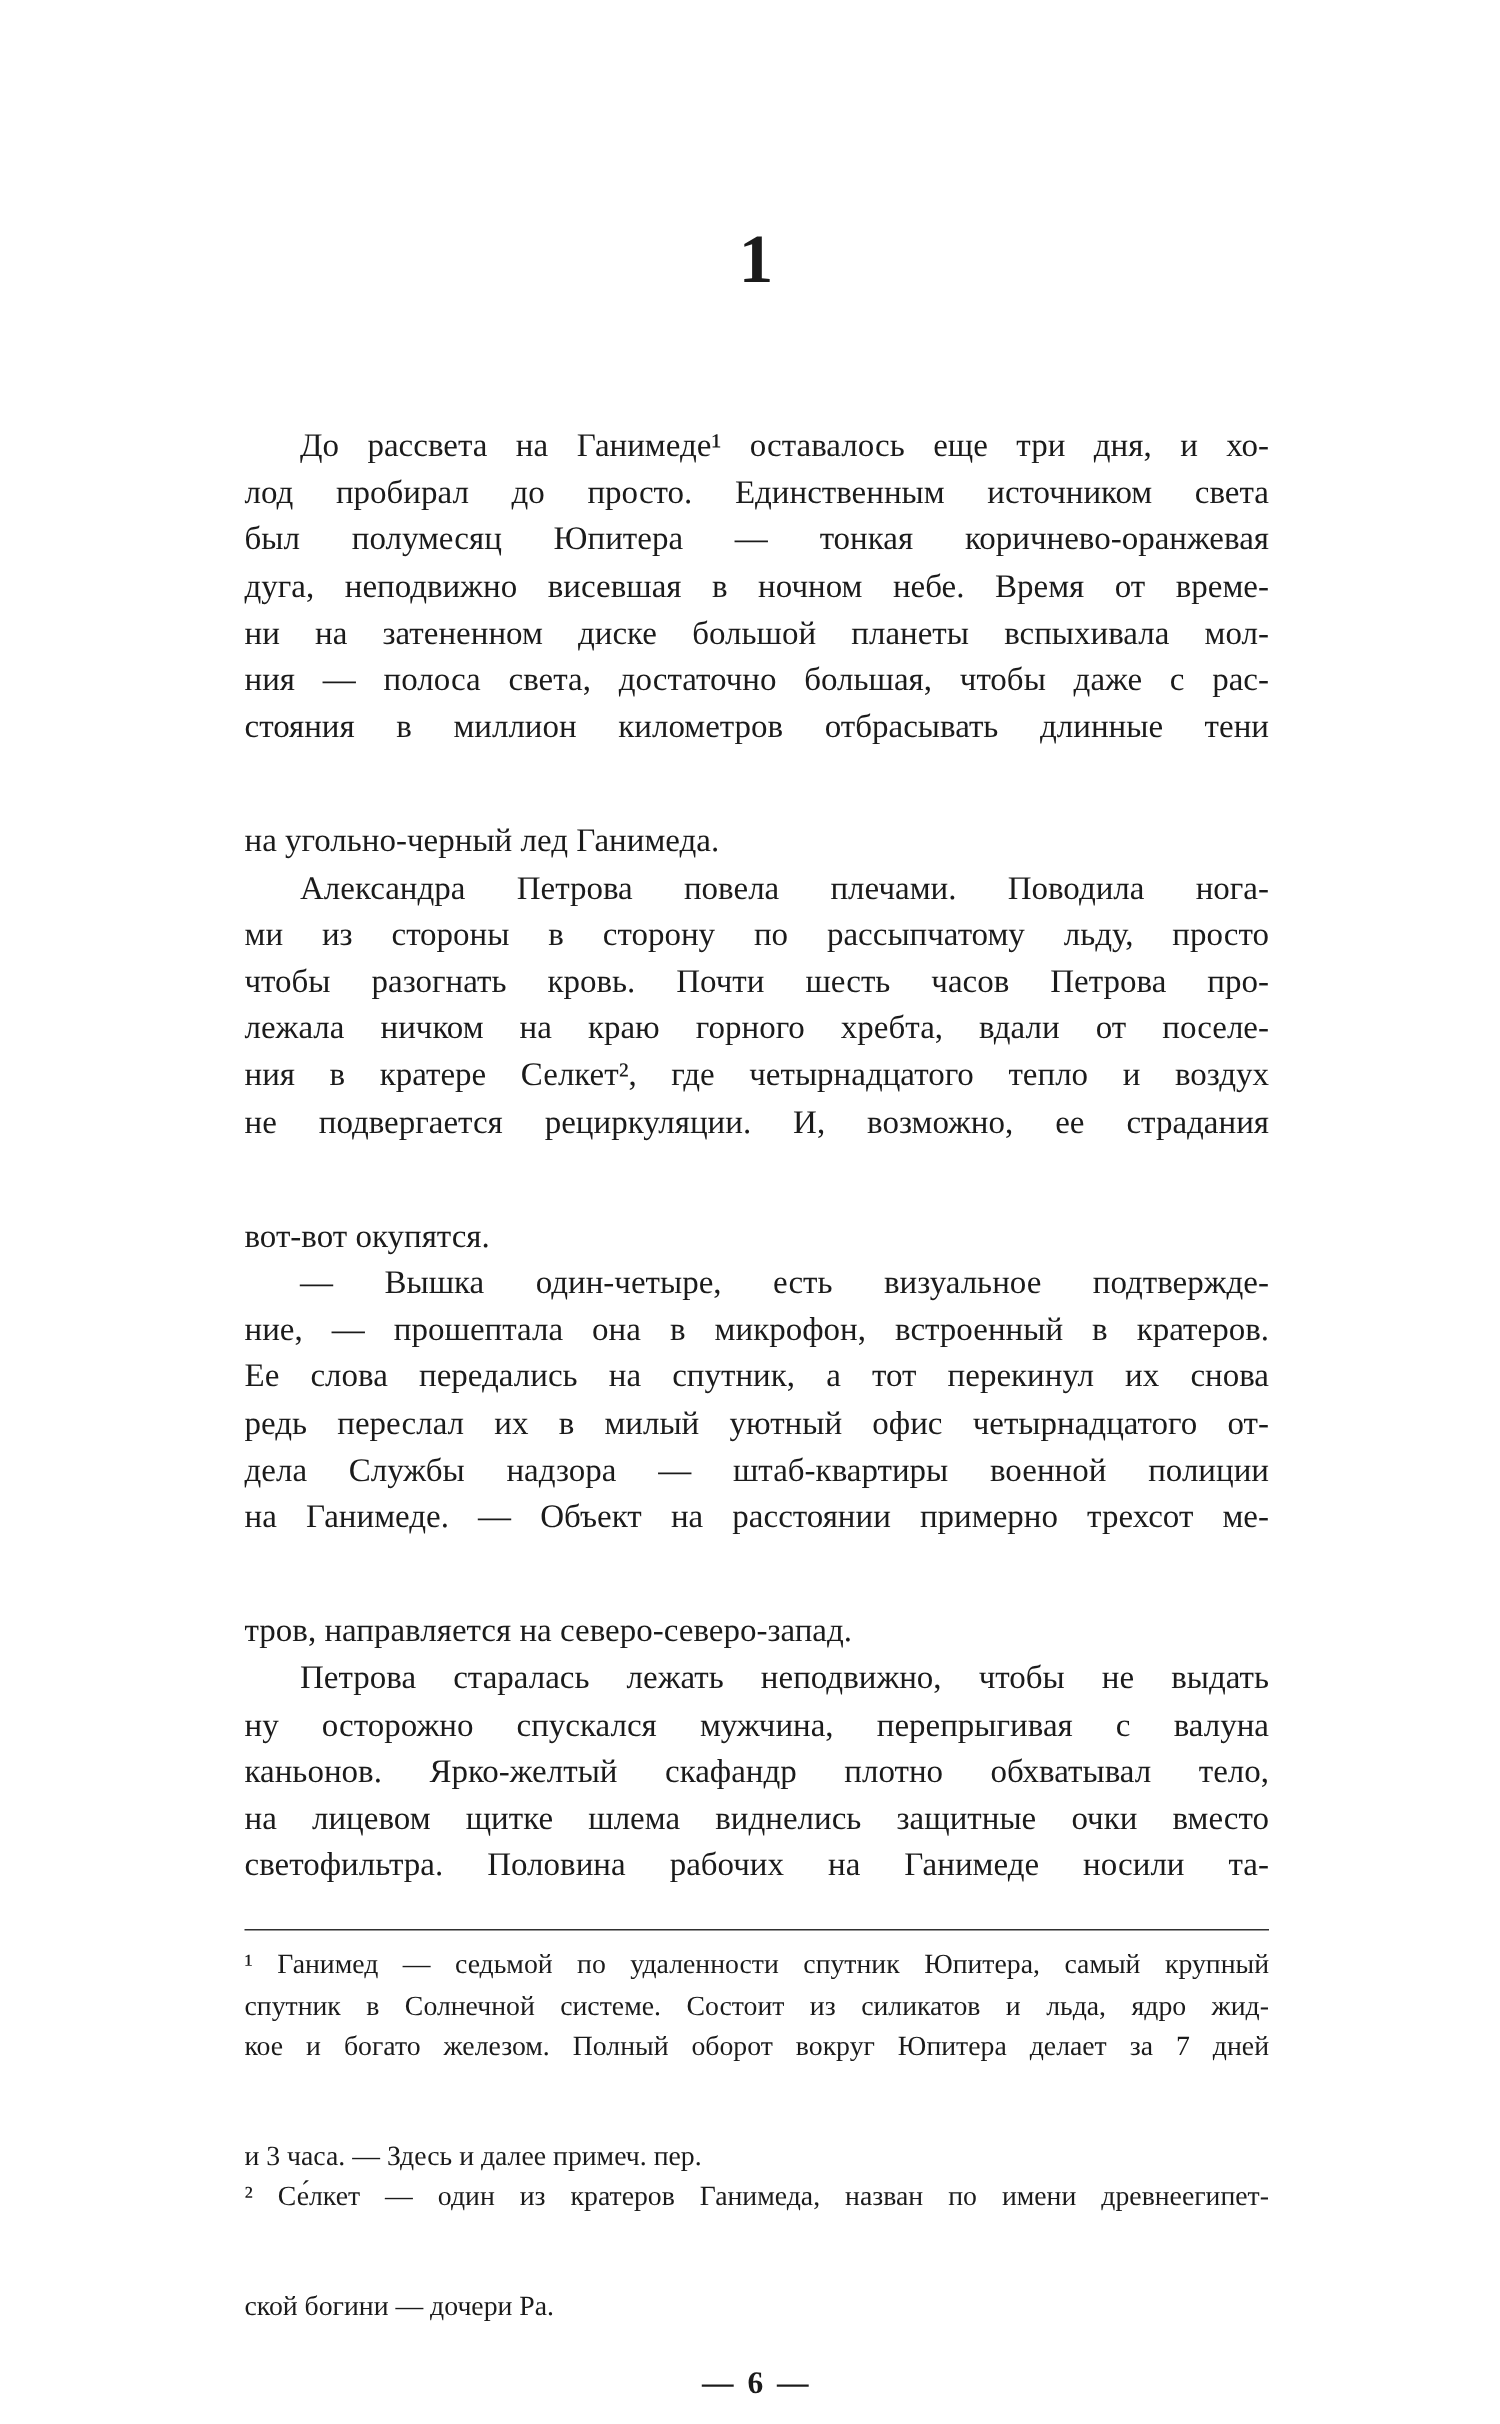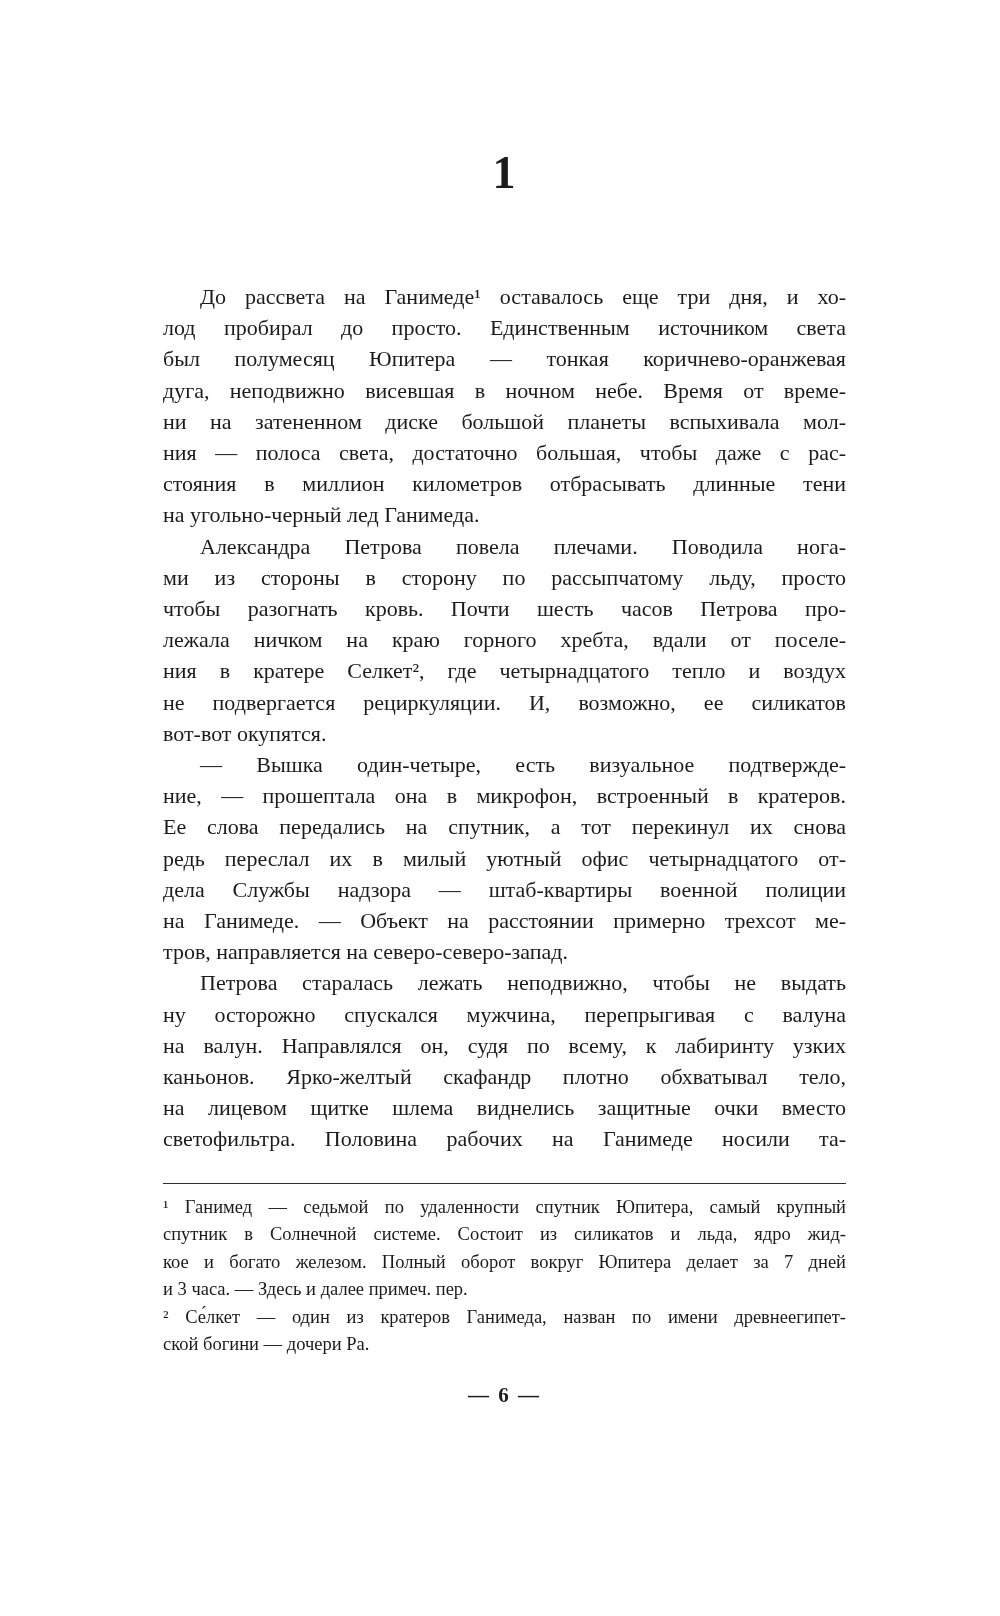--- a/index.html
+++ b/index.html
@@ -29,20 +29,21 @@
     margin-top: 85px;
     font-size: 22px;
     line-height: 31.2px;
   }
   .line {
     text-align: justify;
     text-align-last: justify;
   }
   .line.last {
     text-align-last: left;
+    margin-top: 45px;
   }
   .line.indent {
     text-indent: 37px;
     font-family: Liberation Serif, serif;
   }
   .footnote-rule {
     margin-top: 28px;
     border-top: 1px solid #2f2f2f;
     width: 100%;
     height: 0;
@@ -76,36 +77,35 @@
         <div class="line">ния — полоса света, достаточно большая, чтобы даже с рас-</div>
         <div class="line">стояния в миллион километров отбрасывать длинные тени</div>
         <div class="line last">на угольно-черный лед Ганимеда.</div>
       </div>
       <div>
         <div class="line indent">Александра Петрова повела плечами. Поводила нога-</div>
         <div class="line">ми из стороны в сторону по рассыпчатому льду, просто</div>
         <div class="line">чтобы разогнать кровь. Почти шесть часов Петрова про-</div>
         <div class="line">лежала ничком на краю горного хребта, вдали от поселе-</div>
         <div class="line">ния в кратере Селкет², где четырнадцатого тепло и воздух</div>
-        <div class="line">не подвергается рециркуляции. И, возможно, ее силикатов</div>
+        <div class="line">не подвергается рециркуляции. И, возможно, ее страдания</div>
         <div class="line last">вот-вот окупятся.</div>
       </div>
       <div>
         <div class="line indent">— Вышка один-четыре, есть визуальное подтвержде-</div>
         <div class="line">ние, — прошептала она в микрофон, встроенный в кратеров.</div>
         <div class="line">Ее слова передались на спутник, а тот перекинул их снова</div>
         <div class="line">редь переслал их в милый уютный офис четырнадцатого от-</div>
         <div class="line">дела Службы надзора — штаб-квартиры военной полиции</div>
         <div class="line">на Ганимеде. — Объект на расстоянии примерно трехсот ме-</div>
         <div class="line last">тров, направляется на северо-северо-запад.</div>
       </div>
       <div>
         <div class="line indent">Петрова старалась лежать неподвижно, чтобы не выдать</div>
         <div class="line">ну осторожно спускался мужчина, перепрыгивая с валуна</div>
-        <div class="line">на валун. Направлялся он, судя по всему, к лабиринту узких</div>
         <div class="line">каньонов. Ярко-желтый скафандр плотно обхватывал тело,</div>
         <div class="line">на лицевом щитке шлема виднелись защитные очки вместо</div>
         <div class="line">светофильтра. Половина рабочих на Ганимеде носили та-</div>
       </div>
     </div>
 
   <div class="footnote-rule"></div>
 
   <div class="footnotes" id="footnotes">
       <div>

